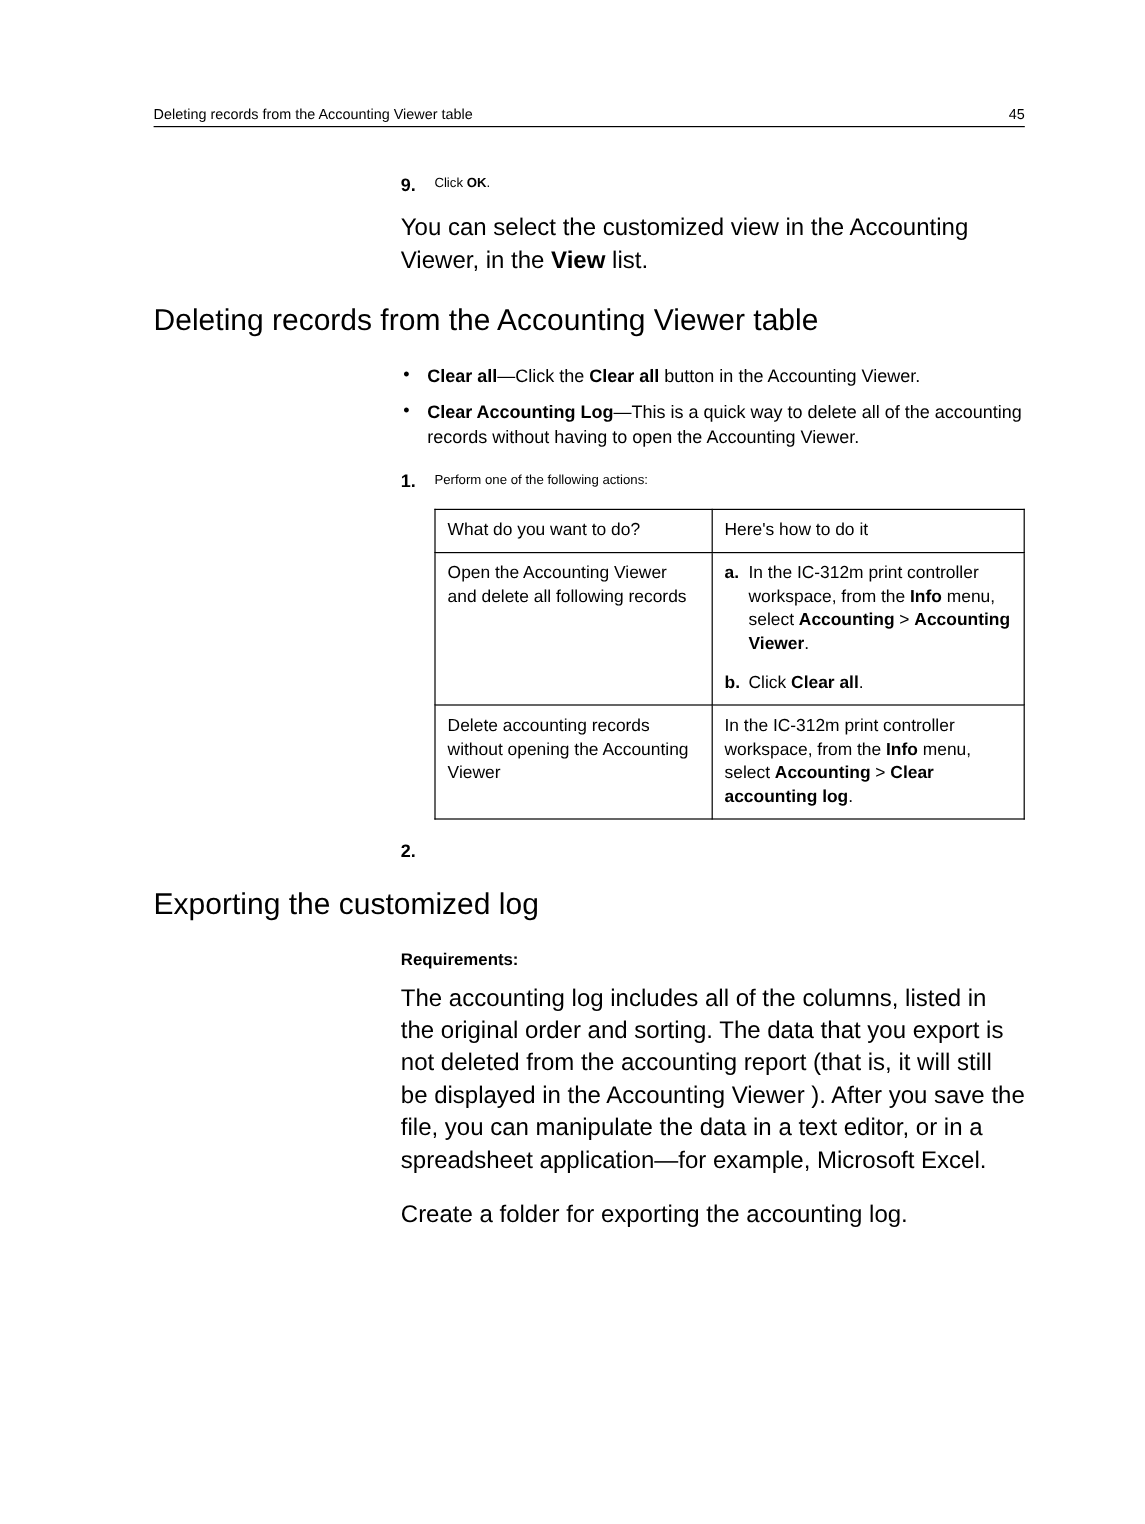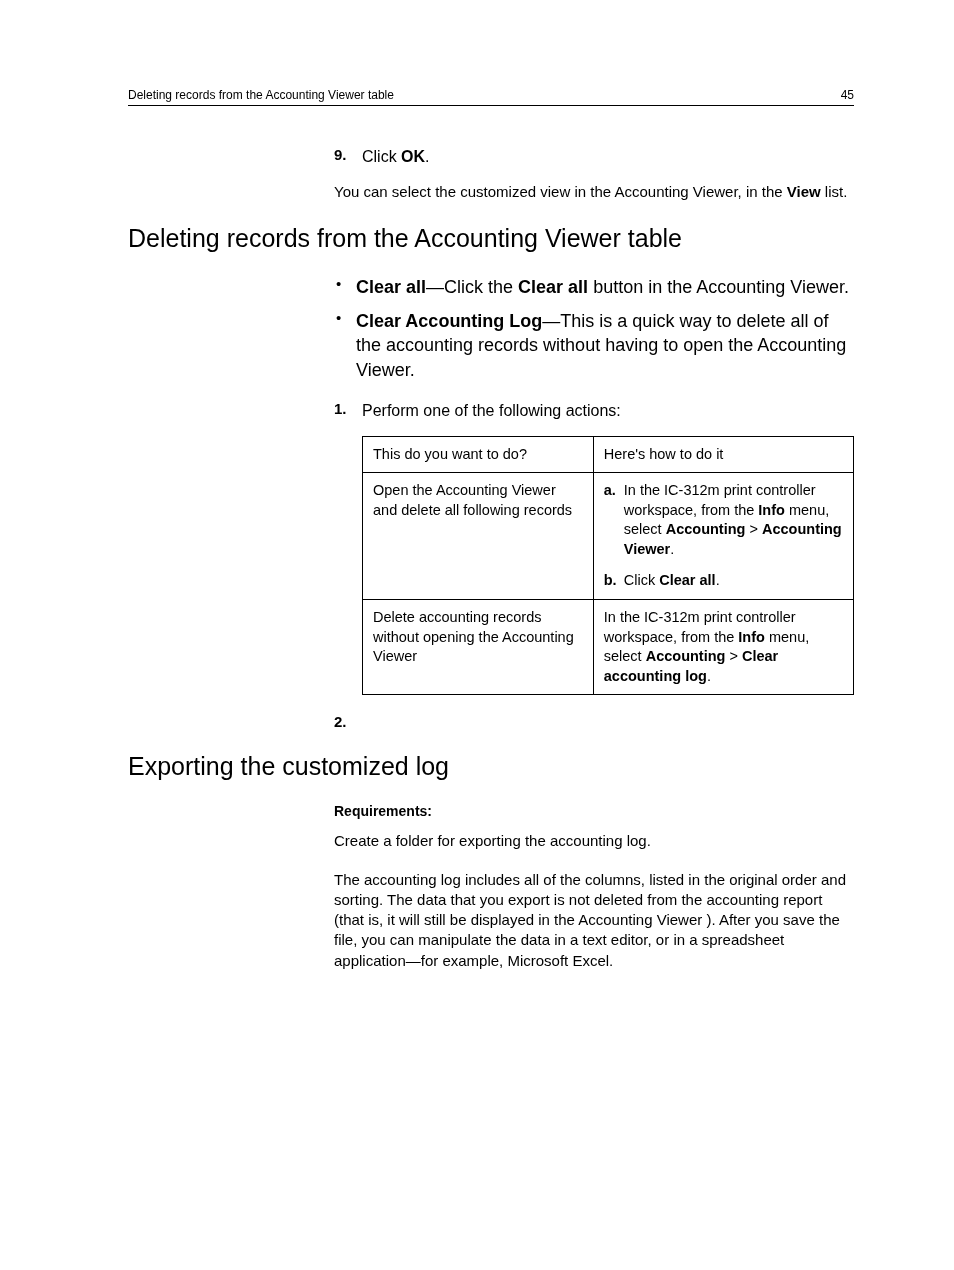--- a/index.html
+++ b/index.html
@@ -29,25 +29,25 @@
     .step-item {
       display: flex;
       margin-bottom: 14px;
     }
     .step-num {
       font-weight: bold;
       min-width: 28px;
       font-size: 15px;
     }
     .step-text {
-      font-size: 16px;
+      font-size: 11px;
       line-height: 1.35;
     }
     .para {
-      font-size: 15px;
+      font-size: 20px;
       line-height: 1.35;
       margin-bottom: 18px;
     }
     h1.section {
       font-size: 25px;
       font-weight: normal;
       margin-top: 22px;
       margin-bottom: 22px;
     }
     .bullet-list {
@@ -57,21 +57,21 @@
       display: flex;
       margin-bottom: 10px;
     }
     .bullet {
       min-width: 22px;
       font-size: 15px;
       text-align: left;
       padding-left: 2px;
     }
     .bullet-text {
-      font-size: 18px;
+      font-size: 15px;
       line-height: 1.35;
     }
     b { font-weight: bold; }
     table.action-table {
       border-collapse: collapse;
       width: 100%;
       margin-top: 8px;
       margin-bottom: 18px;
       margin-left: 28px;
     }
@@ -145,21 +145,21 @@
 
   <div class="step-item">
     <span class="step-num">1.</span>
     <span class="step-text">Perform one of the following actions:</span>
   </div>
 
   <div class="wrap-table">
   <table class="action-table">
     <tbody>
           <tr>
-      <th style="width:47%">This do you want to do?</th>
+      <th style="width:47%">What do you want to do?</th>
       <th>Here's how to do it</th>
     </tr>
     <tr>
       <td>Open the Accounting Viewer and delete all following records</td>
       <td>
         <div class="sub-step">
           <span class="sub-marker">a.</span>
           <span class="sub-body">
             <span>In the IC-312m print controller workspace, from the </span><b>Info</b><span> menu, select </span><b>Accounting</b><span> &gt; </span><b>Accounting Viewer</b><span>.</span>
           </span>
@@ -184,15 +184,15 @@
 
   <div class="step-item">
     <span class="step-num">2.</span>
   </div>
 </div>
 
 <h1 class="section">Exporting the customized log</h1>
 
 <div class="content-block">
   <p class="label-bold">Requirements:</p>
+  <p class="para">The accounting log includes all of the columns, listed in the original order and sorting. The data that you export is not deleted from the accounting report (that is, it will still be displayed in the Accounting Viewer ). After you save the file, you can manipulate the data in a text editor, or in a spreadsheet application—for example, Microsoft Excel.</p>
   <p class="para">Create a folder for exporting the accounting log.</p>
-  <p class="para">The accounting log includes all of the columns, listed in the original order and sorting. The data that you export is not deleted from the accounting report (that is, it will still be displayed in the Accounting Viewer ). After you save the file, you can manipulate the data in a text editor, or in a spreadsheet application—for example, Microsoft Excel.</p>
 </div>
 
 </body></html>

